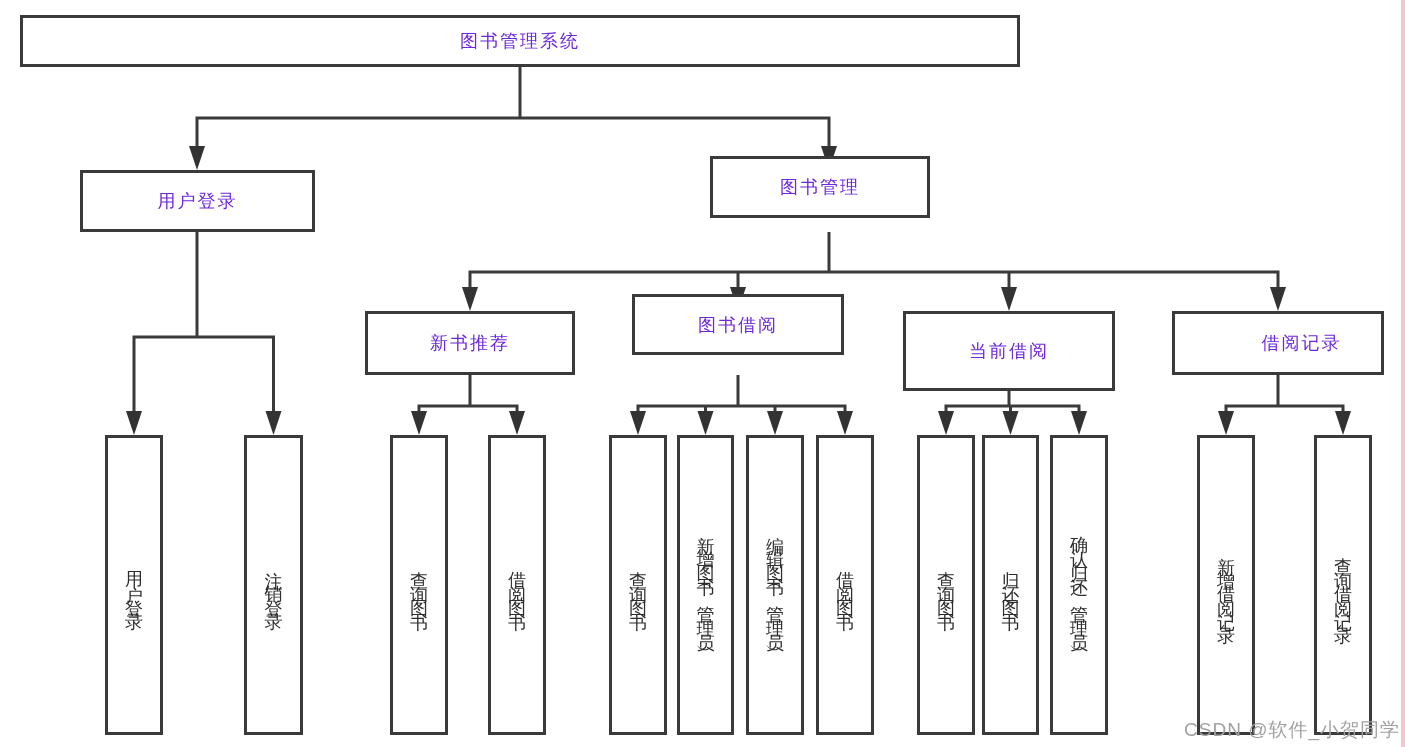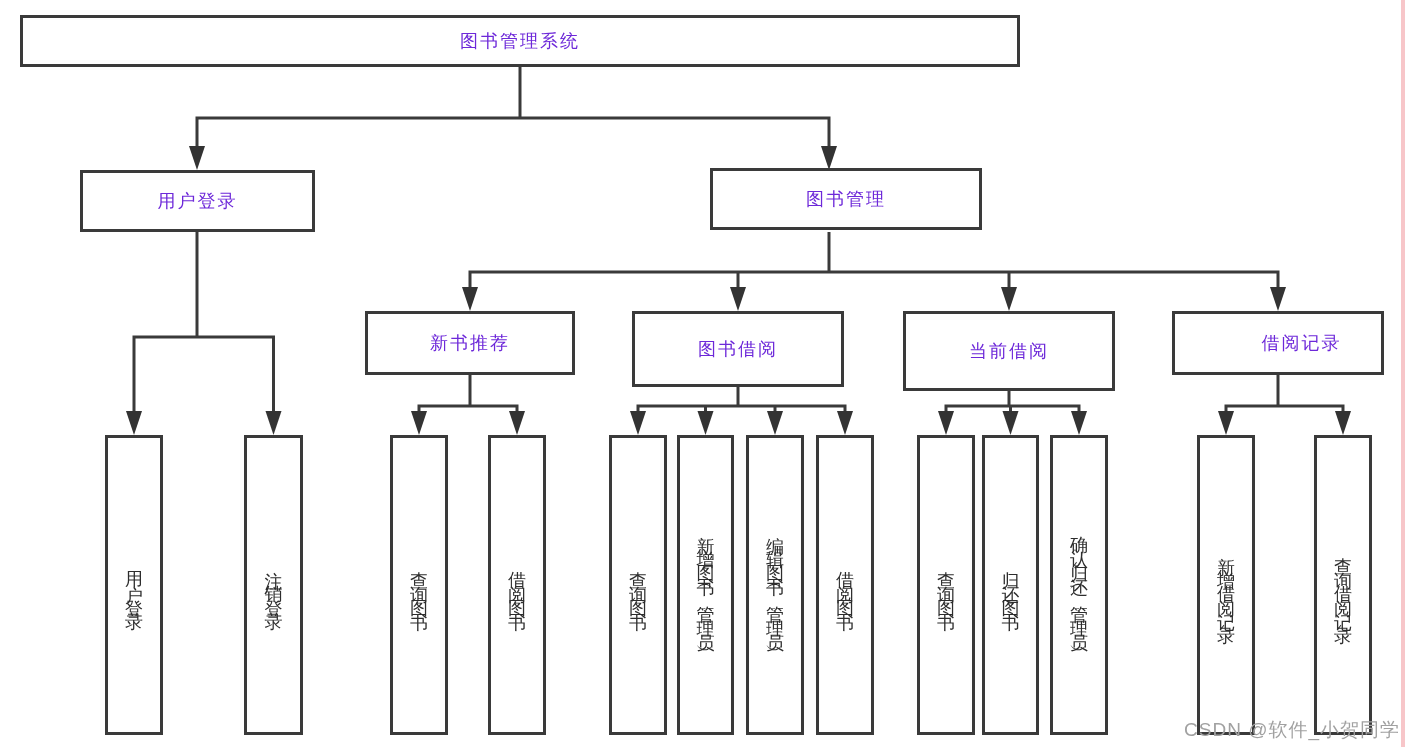--- a/index.html
+++ b/index.html
@@ -141,28 +141,28 @@
     </g>
   </svg>
 
   <div class="hbox" style="left:20px; top:15px; width:1000px; height:52px;">
     <span>图书管理系统</span>
   </div>
 
   <div class="hbox" style="left:80px; top:170px; width:235px; height:62px;">
     <span>用户登录</span>
   </div>
-  <div class="hbox" style="left:710px; top:168px; width:272px; height:62px;">
+  <div class="hbox" style="left:710px; top:156px; width:220px; height:62px;">
     <span>图书管理</span>
   </div>
 
   <div class="hbox" style="left:365px; top:311px; width:210px; height:64px;">
     <span>新书推荐</span>
   </div>
-  <div class="hbox" style="left:632px; top:311px; width:212px; height:76px;">
+  <div class="hbox" style="left:632px; top:294px; width:212px; height:61px;">
     <span>图书借阅</span>
   </div>
   <div class="hbox" style="left:903px; top:311px; width:212px; height:80px;">
     <span>当前借阅</span>
   </div>
   <div class="hbox" style="left:1172px; top:311px; width:212px; height:64px;padding-left:47px;">
     <span>借阅记录</span>
   </div>
 
   <div class="vbox" style="left:105px; top:435px; width:58px; height:300px;">

